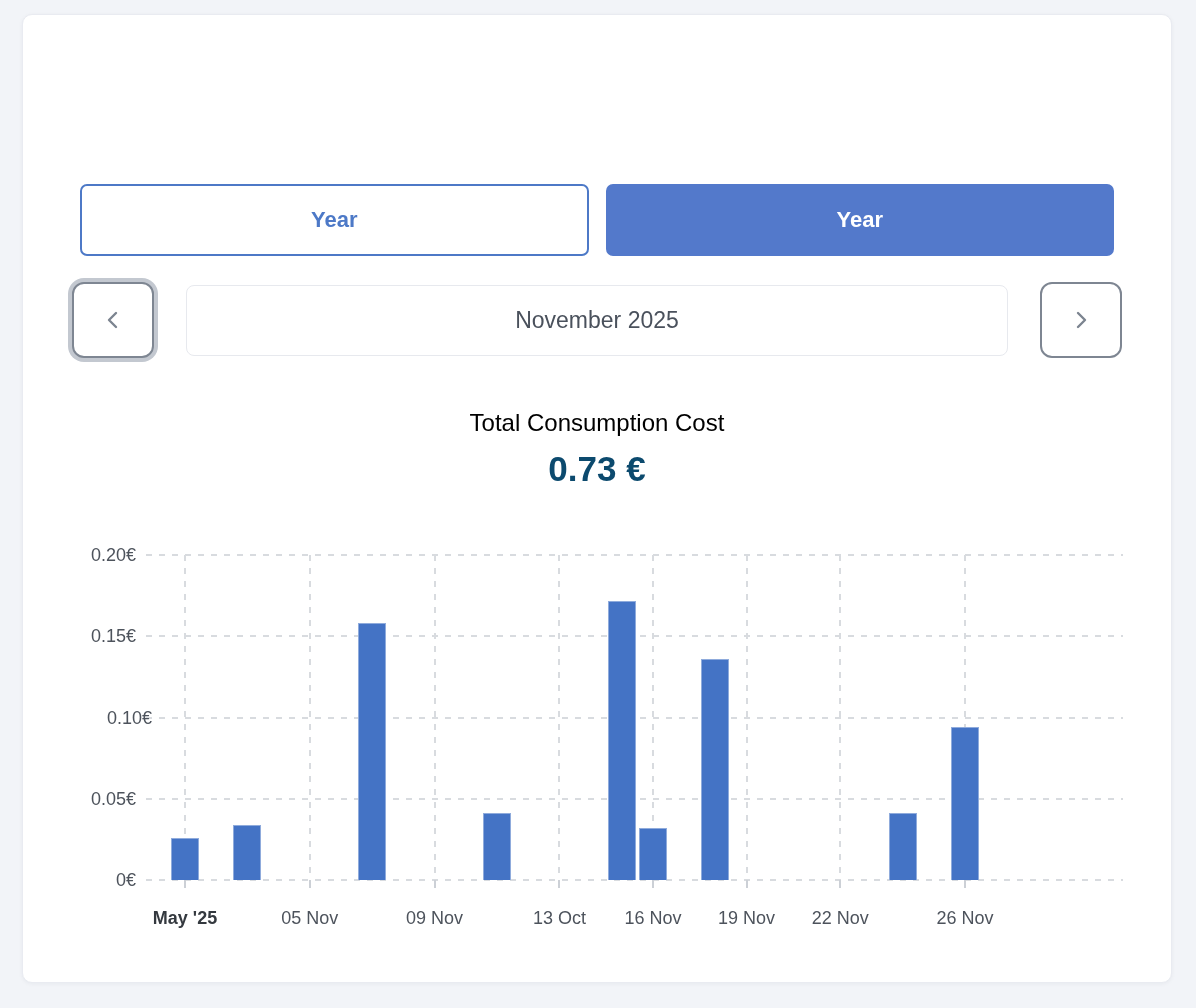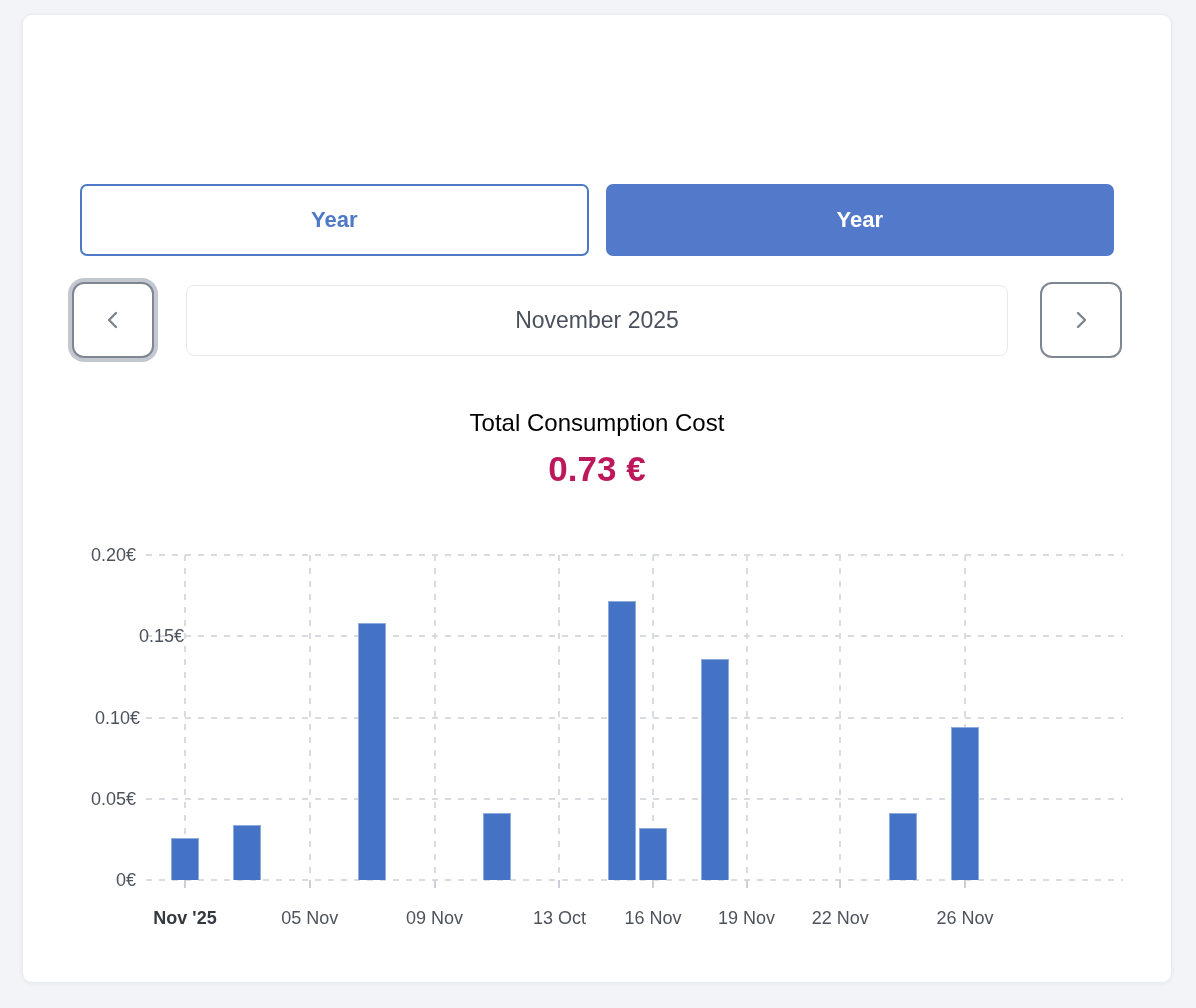--- a/index.html
+++ b/index.html
@@ -43,21 +43,21 @@
   }
   .nav-arrow.focused { box-shadow:0 0 0 4px #c3c8d0; }
   .date-box {
     flex:1 1 auto; height:71px; border:1px solid #e7e9ee; border-radius:8px;
     display:flex; align-items:center; justify-content:center;
     font-size:23px; color:#4a515c; background:#ffffff;
   }
 
   .summary { position:absolute; left:0; right:0; top:394px; text-align:center; }
   .summary-label { font-size:24px; color:#000000; }
-  .summary-value { margin-top:12px; font-size:35px; font-weight:700; color:#be185d; }
+  .summary-value { margin-top:12px; font-size:35px; font-weight:700; color:#0c4a6e; }
 
   .chart { position:absolute; inset:0; pointer-events:none; }
   .chart > * { pointer-events:auto; }
   .hgrid {
     position:absolute; height:2px;
     background-image:repeating-linear-gradient(90deg,#d8dbdf 0 6px,transparent 6px 13px);
   }
   .vgrid {
     position:absolute; width:2px;
     background-image:repeating-linear-gradient(180deg,#d8dbdf 0 6px,transparent 6px 13px);
@@ -105,30 +105,30 @@
 
     <div class="summary">
       <div class="summary-label">Total Consumption Cost</div>
       <div class="summary-value">0.73 €</div>
     </div>
 
     <div class="chart" id="chart">
         <div class="hgrid" style="left: 123px; top: 539px; width: 977px;"></div>
         <div class="ytick-label" style="left: 0px; top: 529px;">0.20€</div>
         <div class="hgrid" style="left: 123px; top: 620.25px; width: 977px;"></div>
-        <div class="ytick-label" style="left: 0px; top: 610.25px; margin-left: 48px;">0.15€</div>
+        <div class="ytick-label" style="left: 0px; top: 610.25px;">0.15€</div>
         <div class="hgrid" style="left: 123px; top: 701.5px; width: 977px;"></div>
-        <div class="ytick-label" style="left: 4px; top: 691.5px;">0.10€</div>
+        <div class="ytick-label" style="left: 16px; top: 691.5px;">0.10€</div>
         <div class="hgrid" style="left: 123px; top: 782.75px; width: 977px;"></div>
         <div class="ytick-label" style="left: 0px; top: 772.75px;">0.05€</div>
         <div class="hgrid" style="left: 123px; top: 864px; width: 977px;"></div>
         <div class="ytick-label" style="left: 0px; top: 854px;">0€</div>
         <div class="vgrid" style="left: 161px; top: 540px; height: 325px;"></div>
         <div class="axis-tick" style="left: 161px; top: 865px;"></div>
-        <div class="xtick-label bold" style="left: 162px; top: 892px;">Nov '25</div>
+        <div class="xtick-label bold" style="left: 162px; top: 892px;">May '25</div>
         <div class="vgrid" style="left: 285.8px; top: 540px; height: 325px;"></div>
         <div class="axis-tick" style="left: 285.8px; top: 865px;"></div>
         <div class="xtick-label" style="left: 286.8px; top: 892px;">05 Nov</div>
         <div class="vgrid" style="left: 410.6px; top: 540px; height: 325px;"></div>
         <div class="axis-tick" style="left: 410.6px; top: 865px;"></div>
         <div class="xtick-label" style="left: 411.6px; top: 892px;">09 Nov</div>
         <div class="vgrid" style="left: 535.4px; top: 540px; height: 325px;"></div>
         <div class="axis-tick" style="left: 535.4px; top: 865px;"></div>
         <div class="xtick-label" style="left: 536.4px; top: 892px;">13 Oct</div>
         <div class="vgrid" style="left: 629px; top: 540px; height: 325px;"></div>

